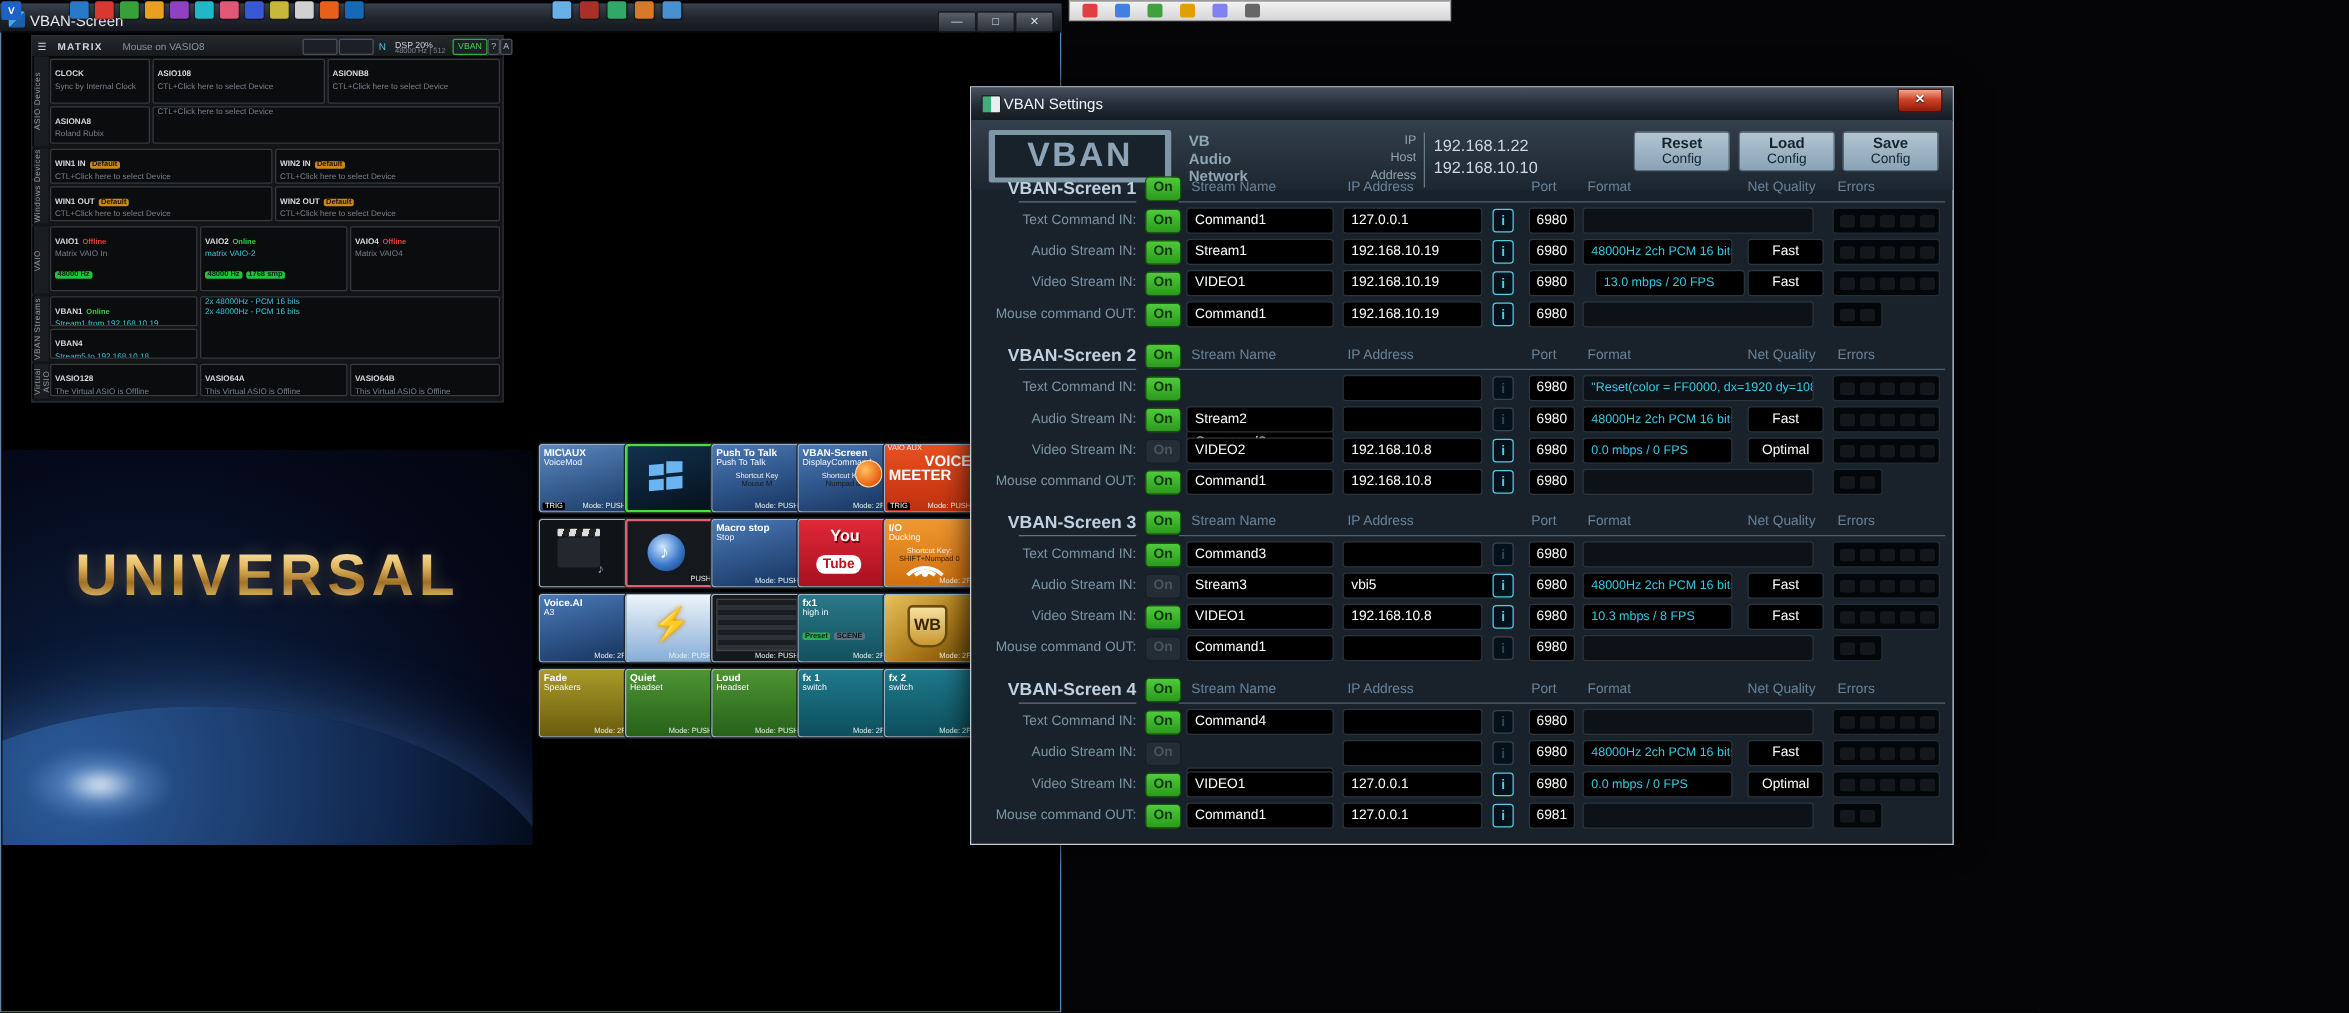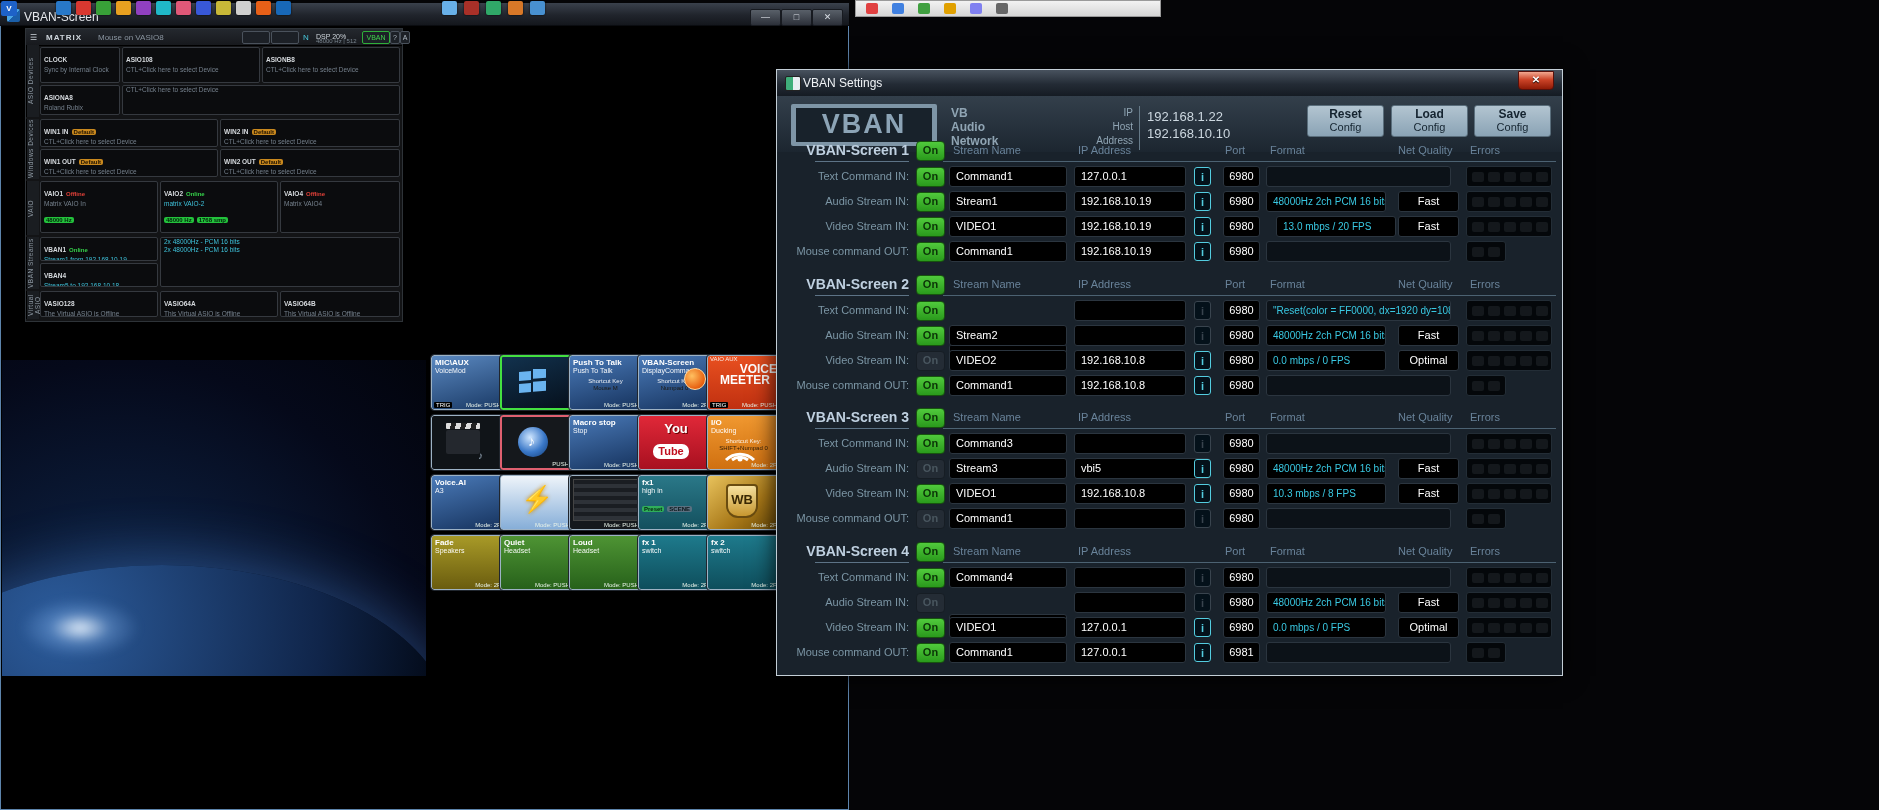--- a/index.html
+++ b/index.html
@@ -212,20 +212,21 @@
           <div style="white-space: nowrap;"><span class="mx-ttl">VASIO64B</span></div>
           <div class="mx-line">This Virtual ASIO is Offline</div>
         </div>
       </div>
   </div>
 
 
   <div class="a" id="universal">
     <div class="a" id="earth"></div>
     <div class="a" id="earth-glow"></div>
+    <div class="a" id="universal-text">UNIVERSAL</div>
   </div>
 
   <div id="macro-grid">
       <div class="tile" style="left: 431px; top: 355px; background: linear-gradient(165deg, rgb(90, 136, 192), rgb(26, 58, 102));">
         <div class="tt">MIC\AUX</div>
         <div class="ts">VoiceMod</div>
         <div class="tmode">Mode: PUSH</div>
         <div class="ttrig">TRIG</div>
       </div>
       <div class="tile" style="left: 500px; top: 355px; background: linear-gradient(160deg, rgb(18, 50, 78), rgb(6, 16, 28)); border-color: rgb(68, 224, 64); border-width: 2px;">
@@ -247,21 +248,21 @@
         <div class="tt">VBAN-Screen</div>
         <div class="ts">DisplayCommand</div>
         <div class="tl" style="margin-top: 3px;">Shortcut Key</div>
         <div class="tl" style="color: rgb(26, 18, 5);">Numpad 0</div>
         <div class="torb"></div>
         <div class="tmode">Mode: 2P</div>
       </div>
       <div class="tile" style="left: 707px; top: 355px; background: linear-gradient(rgb(232, 80, 32), rgb(192, 48, 16));">
         <div class="tl" style="text-align: left; padding-left: 2px;">VAIO AUX</div>
         <div class="tt" style="font-size: 12px; text-align: right; padding-right: 2px;">VOICE</div>
-        <div class="tt" style="font-size: 12px; text-align: center;">MEETER</div>
+        <div class="tt" style="font-size: 12px;">MEETER</div>
         <div class="tmode">Mode: PUSH</div>
         <div class="ttrig">TRIG</div>
       </div>
       <div class="tile" style="left: 431px; top: 415px; background: rgb(16, 20, 24);">
         <div class="a" style="left: 14px; top: 14px; width: 34px; height: 24px; background: rgb(36, 40, 46); border-radius: 2px;">
           <div class="a" style="left: 0px; top: -7px; width: 34px; height: 6px; background: repeating-linear-gradient(105deg, rgb(221, 221, 221) 0px, rgb(221, 221, 221) 5px, rgb(34, 34, 34) 5px, rgb(34, 34, 34) 10px); border-radius: 1px;"></div>
         </div>
         <div class="a" style="left: 46px; top: 34px; color: rgb(153, 170, 187); font-size: 10px;">♪</div>
       </div>
       <div class="tile" style="left: 500px; top: 415px; background: rgb(21, 24, 28); border-color: rgb(224, 96, 112); border-width: 2px;">

